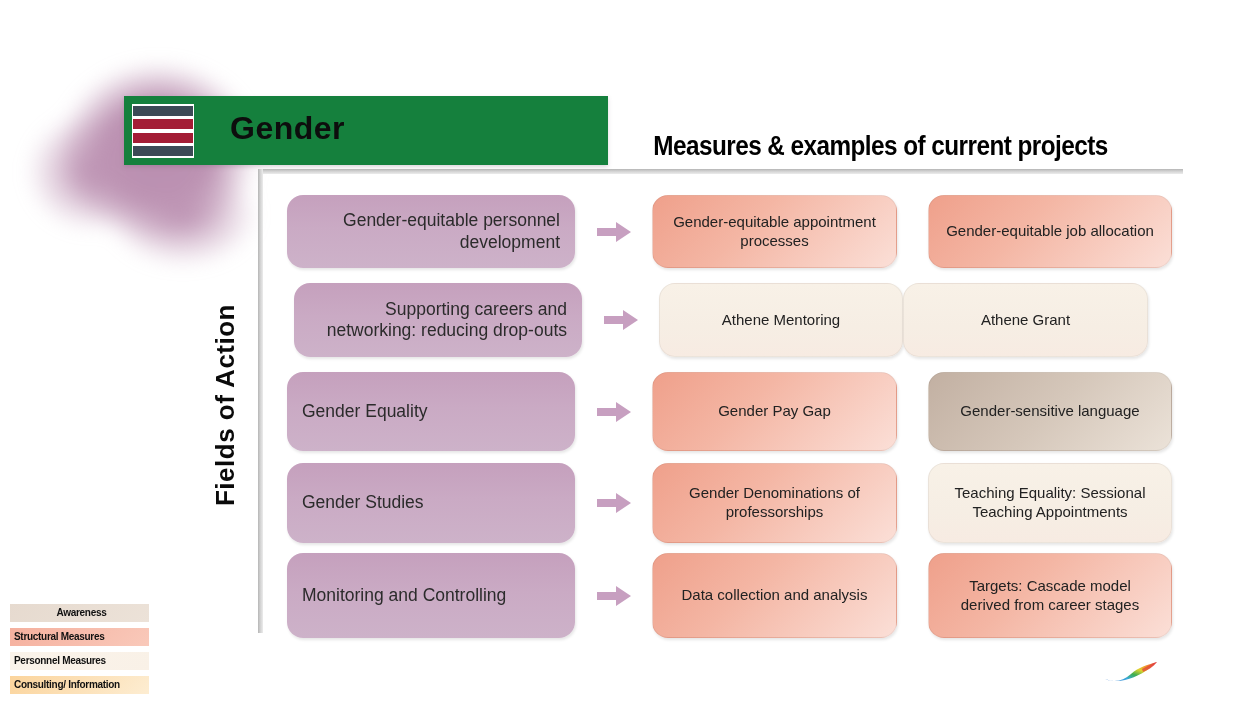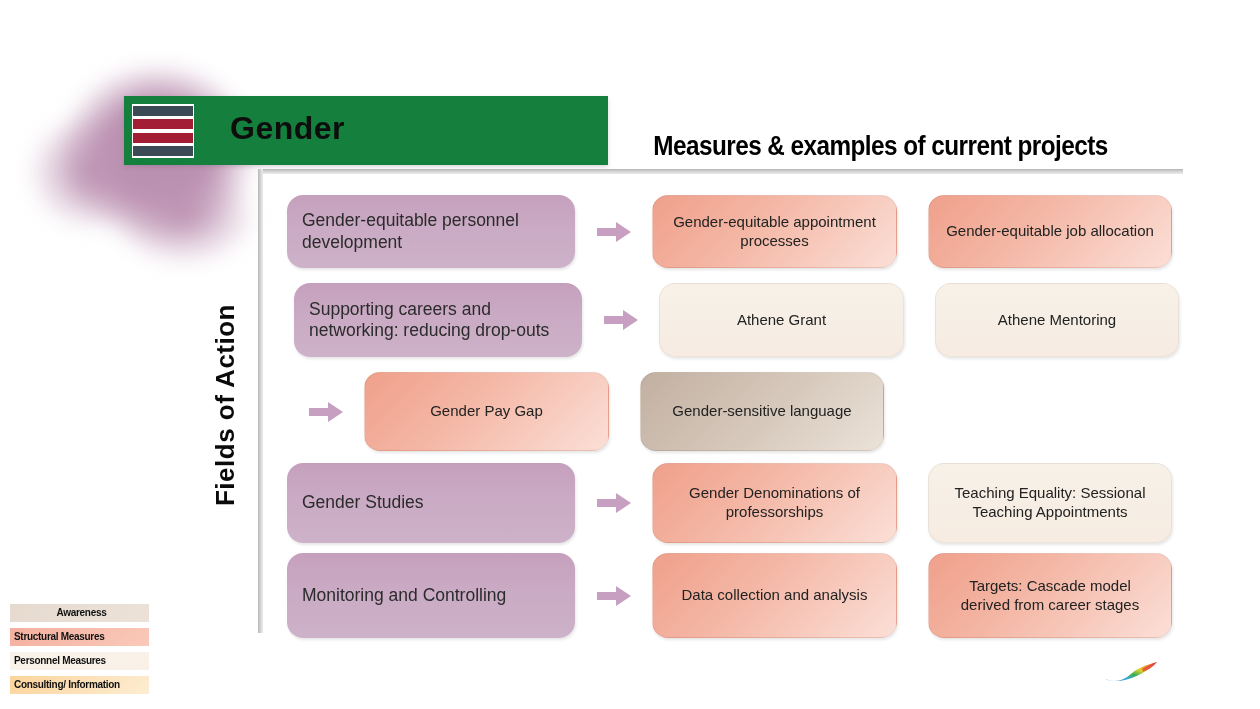--- a/index.html
+++ b/index.html
@@ -41,21 +41,21 @@
   
   .rows{position:absolute;left:287px;top:195px;width:886px;z-index:2;}
   .row{display:flex;align-items:stretch;}
   .row.r1{height:73px;margin-bottom:15px;}
   .row.r2{height:74px;margin-bottom:15px;padding-left:7px;}
   .row.r3{height:79px;margin-bottom:12px;}
   .row.r4{height:80px;margin-bottom:10px;}
   .row.r5{height:85px;}
   .box{border-radius:16px;display:flex;align-items:center;box-sizing:border-box;box-shadow:1px 2px 3px rgba(0,0,0,0.10);}
   .field-box{
-    flex:0 0 288px;justify-content:flex-start;text-align:left;padding:6px 15px;
+    flex:0 0 288px;justify-content:flex-start;text-align:right;padding:6px 15px;
     font-size:17.5px;color:#2b2b2b;line-height:1.22;
     background:linear-gradient(180deg,#c5a0bd 0%,#caaac4 45%,#cdb2c9 100%);
   }
   .arrow-cell{flex:0 0 77px;display:flex;align-items:center;justify-content:center;}
   .mid-box{flex:0 0 245px;margin-right:31px;}
   .ex-box{flex:0 0 244px;}
   .mid-box,.ex-box{justify-content:center;text-align:center;padding:5px 15px;font-size:15px;color:#222;line-height:1.25;border:1px solid rgba(0,0,0,0.05);}
   [data-style="structural"]{background:linear-gradient(135deg,#efa08b 0%,#f4b6a4 40%,#fbdfd7 100%);}
   [data-style="personnel"]{background:linear-gradient(180deg,#f8f1e7 0%,#f6eee4 60%,#f7ebe2 100%);}
   [data-style="awareness"]{background:linear-gradient(135deg,#c2b0a2 0%,#d5c7ba 50%,#ebe2d8 100%);}
@@ -116,29 +116,30 @@
       </div>
   </div>
 
   <div class="row r2">
     <div class="box field-box">Supporting careers and networking: reducing drop-outs</div>
     <div class="arrow-cell">
       <svg width="34" height="20">
           <path d="M0 6 h19 v-6 l15 10 l-15 10 v-6 h-19 z" fill="#c79fc0"></path>
         </svg>
     </div>
+    <div class="box ex-box" data-style="personnel">
+        <span>Athene Mentoring</span>
+      </div>
     <div class="box mid-box" data-style="personnel">
         <span>Athene Grant</span>
       </div>
-    <div class="box ex-box" data-style="personnel">
-        <span>Athene Mentoring</span>
-      </div>
   </div>
 
   <div class="row r3">
+    <div class="box field-box">Gender Equality</div>
     <div class="arrow-cell">
       <svg width="34" height="20">
           <path d="M0 6 h19 v-6 l15 10 l-15 10 v-6 h-19 z" fill="#c79fc0"></path>
         </svg>
     </div>
     <div class="box mid-box" data-style="structural">
         <span>Gender Pay Gap</span>
       </div>
     <div class="box ex-box" data-style="awareness">
         <span>Gender-sensitive language</span>

